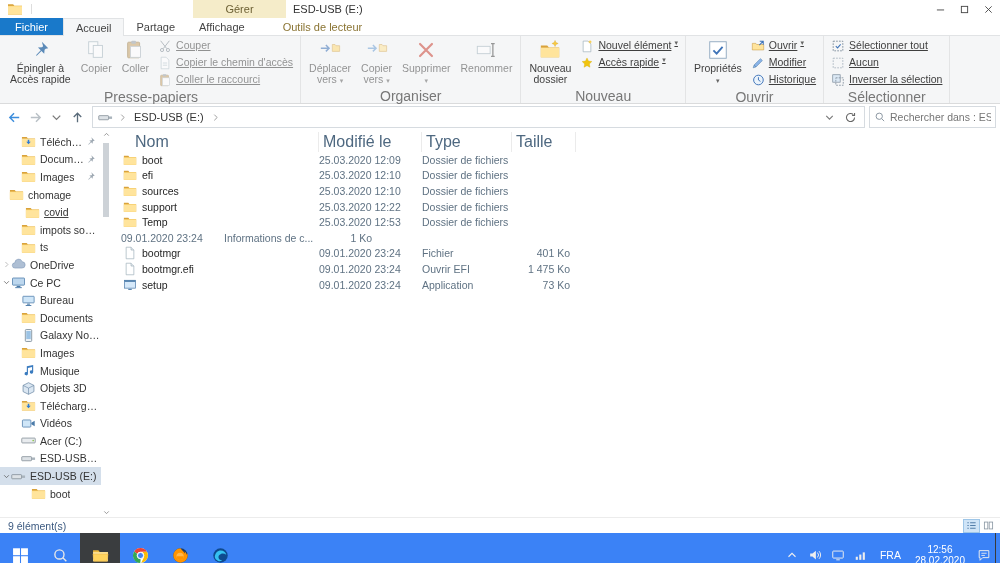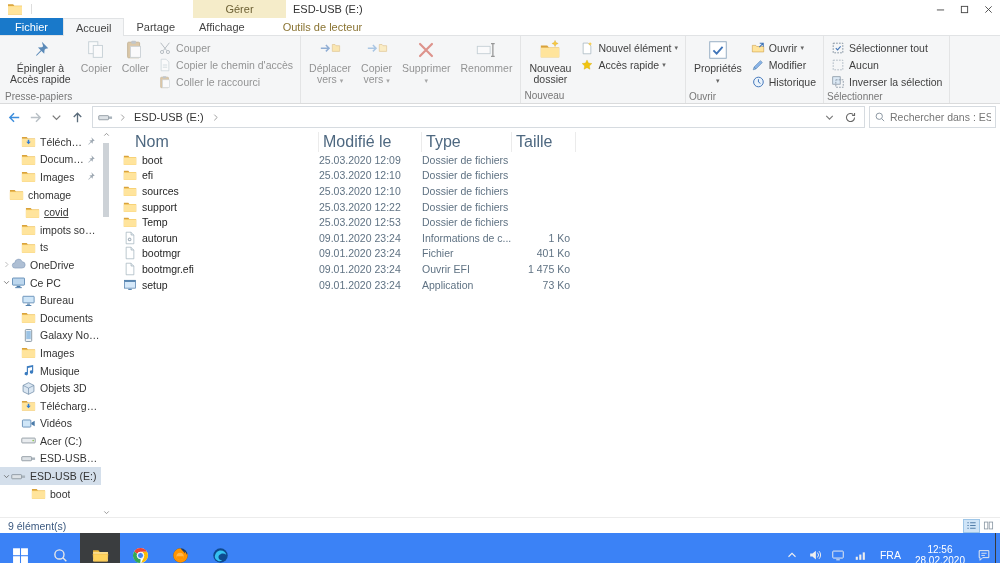--- a/index.html
+++ b/index.html
@@ -25,25 +25,25 @@
   .tab { padding:0 12px; display:flex; align-items:center; color:#444; font-size:11px; }
   .tab-file { background:#1979ca; color:#fff; padding:0 15px; }
   .tab.active { background:#f5f6f7; border:1px solid #e1e3e5; border-bottom:none; margin-bottom:-1px; }
   .tab-ctx { color:#8a7433; margin-left:14px; }
 
   
   .ribbon { height:69px; background:#f5f6f7; border-top:1px solid #e1e3e5; border-bottom:1px solid #dadbdc;
             display:flex; padding-left:2px; flex:none; }
   .rgroup { display:flex; flex-direction:column; border-right:1px solid #e3e4e5; padding:1px 3px 0; }
   .rbody { flex:1; display:flex; align-items:flex-start; }
-  .rlabel { height:14px; line-height:14px; text-align:left; color:#777; font-size:10px; }
+  .rlabel { height:14px; line-height:14px; text-align:center; color:#777; font-size:14px; }
   .rlarge { display:flex; flex-direction:column; align-items:center; text-align:center; padding:2px 5px 0; min-width:34px; }
   .rlarge .bl { font-size:10.5px; line-height:11px; min-height:11px; white-space:nowrap; color:#3f3f3f; }
   .rcol { display:flex; flex-direction:column; padding-top:2px; }
-  .rsmall { display:flex; align-items:center; height:17px; padding:0 4px; white-space:nowrap; font-size:10.5px; color:#3f3f3f; }
+  .rsmall { display:flex; height:17px; padding:0 4px; white-space:nowrap; font-size:10.5px; color:#3f3f3f;text-decoration:underline; }
   .rsmall .ic { margin-right:4px; }
   .arr { font-size:7px; color:#666; }
   .dis { opacity:.55; }
   .ic { display:inline-flex; width:16px; height:16px; flex:none; }
   .ic svg { width:100%; height:100%; display:block; }
   .ic-lg { width:22px; height:22px; margin-bottom:2px; }
   .ic-sm { width:14px; height:14px; }
 
   
   .addrrow { height:26px; display:flex; align-items:center; padding:0 4px; background:#fff; flex:none; }
@@ -254,20 +254,21 @@
               <svg viewBox="0 0 24 24">
                 <rect x="2.5" y="8" width="14" height="8" fill="#fff" stroke="#9fb0ba"></rect>
                 <path d="M19.5 5v14" stroke="#4a4a4a" stroke-width="1.4"></path>
                 <path d="M17.5 5h4M17.5 19h4" stroke="#4a4a4a" stroke-width="1.2" fill="none"></path>
               </svg>
             </span>
             <span class="bl">Renommer</span>
             <span class="bl"></span>
           </div>
         </div>
+        <div class="rlabel">Organiser</div>
       </div>
       <div class="rgroup">
         <div class="rbody">
           <div class="rlarge">
             <span class="ic ic-lg">
               <svg viewBox="0 0 24 24">
                 <path d="M2 7h7l1.8 2.2H22V20H2z" fill="#d9a23b"></path>
                 <path d="M2 9.4h20V20H2z" fill="#ffe49c"></path>
                 <path d="M17.5 1.5l1 2.4 2.4 1-2.4 1-1 2.4-1-2.4-2.4-1 2.4-1z" fill="#f8c93e" stroke="#d5a32b" stroke-width="0.4"></path>
               </svg>
@@ -796,31 +797,20 @@
                   <path d="M1 5.6h14v7.8H1z" fill="#ffe49c"></path>
                 </svg>
               </span>
               <span>Temp</span>
             </span>
             <span class="c1">25.03.2020 12:53</span>
             <span class="c2">Dossier de fichiers</span>
             <span class="c3"></span>
           </div>
           <div class="frow">
-            <span class="c0">
-              <span class="ic ">
-                <svg viewBox="0 0 16 16">
-                  <path d="M3.6 1.4h5.6l3.2 3.2v10H3.6z" fill="#fff" stroke="#9fb0ba" stroke-width="0.8"></path>
-                  <path d="M9.2 1.4v3.2h3.2" fill="#e6edf1" stroke="#9fb0ba" stroke-width="0.8"></path>
-                  <circle cx="7.6" cy="9.6" r="2.1" fill="#aeb9c2"></circle>
-                  <circle cx="7.6" cy="9.6" r="0.8" fill="#fff"></circle>
-                </svg>
-              </span>
-              <span>autorun</span>
-            </span>
             <span class="c1">09.01.2020 23:24</span>
             <span class="c2">Informations de c...</span>
             <span class="c3">1 Ko</span>
           </div>
           <div class="frow">
             <span class="c0">
               <span class="ic ">
                 <svg viewBox="0 0 16 16">
                   <path d="M3.6 1.4h5.6l3.2 3.2v10H3.6z" fill="#fff" stroke="#9fb0ba" stroke-width="0.8"></path>
                   <path d="M9.2 1.4v3.2h3.2" fill="#e6edf1" stroke="#9fb0ba" stroke-width="0.8"></path>

